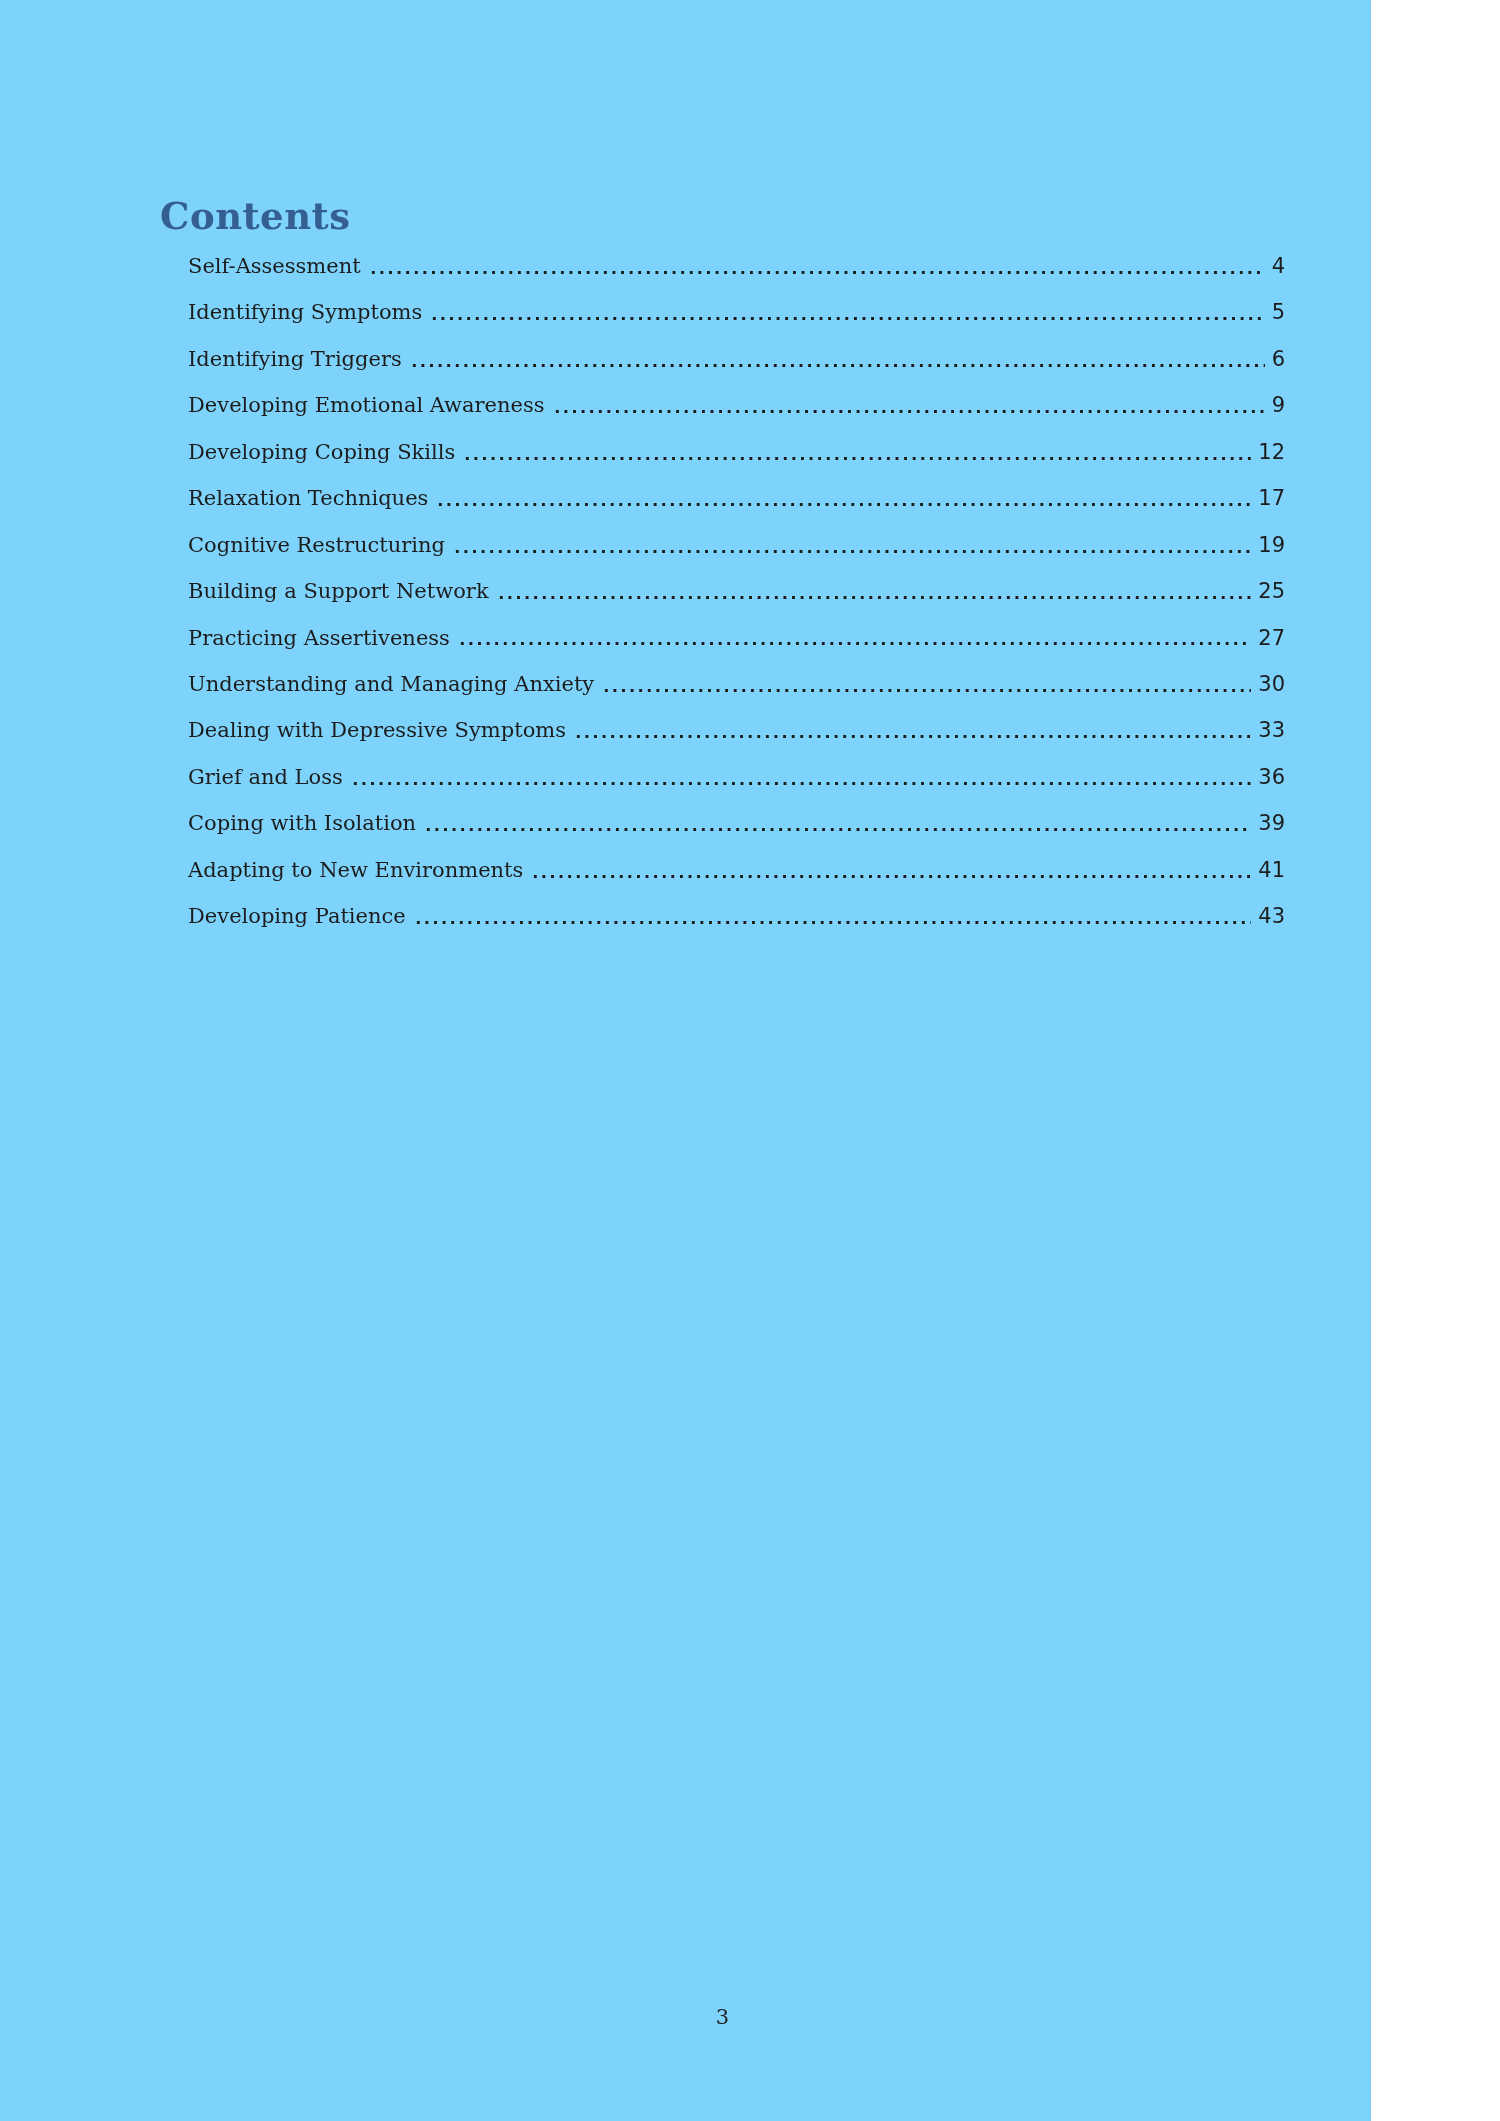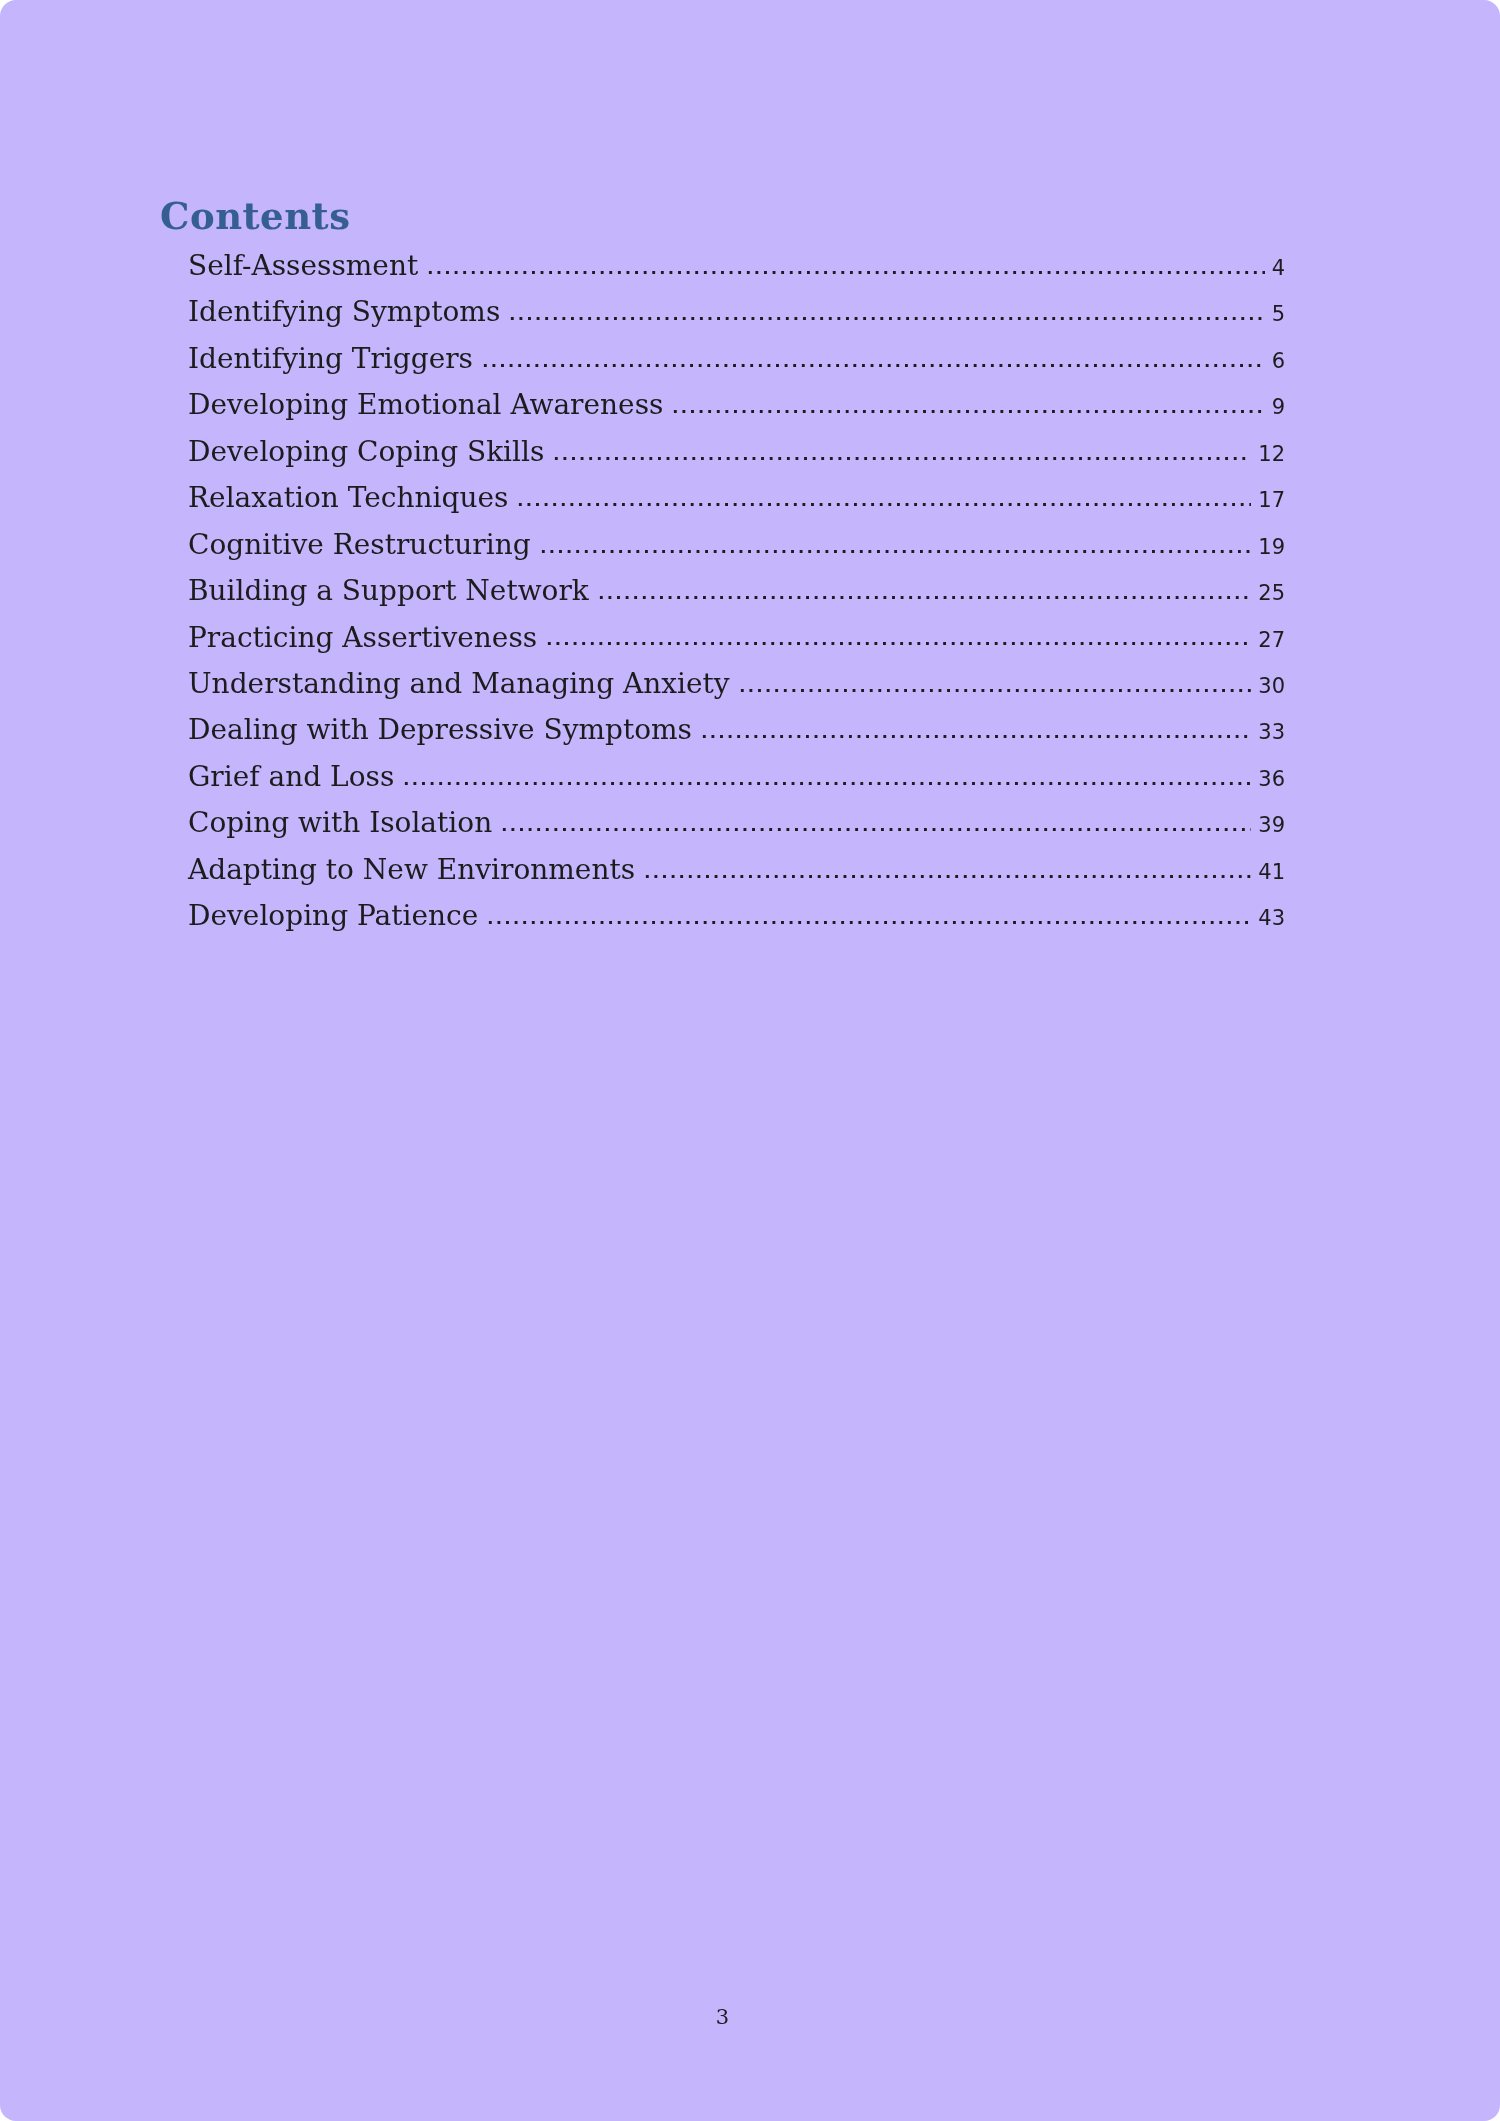--- a/index.html
+++ b/index.html
@@ -2,27 +2,26 @@
 <html><head>
 <meta charset="utf-8">
 <style>
   html, body {
     margin: 0;
     padding: 0;
     background: #ffffff;
   }
   .page {
     position: relative;
-    width: 1500px;
+    width: 1371px;
     height: 2121px;
-    background: #c4b5fd;
+    background: #7dd3fc;
     overflow: hidden;
     font-family: "DejaVu Serif", serif;
     color: #1c1c1c;
-    border-radius: 16px;
   }
   .contents-heading {
     position: absolute;
     left: 160px;
     top: 196px;
     margin: 0;
     font-family: "DejaVu Serif", serif;
     font-weight: bold;
     font-size: 37px;
     line-height: 1.1;
@@ -35,21 +34,21 @@
     width: 1097px;
   }
   .toc-row {
     display: flex;
     align-items: baseline;
     height: 46.45px;
     overflow: visible;
   }
   .toc-title {
     font-family: "DejaVu Serif", serif;
-    font-size: 28px;
+    font-size: 21px;
     line-height: 46.45px;
     white-space: nowrap;
     flex: 0 0 auto;
   }
   .toc-leader {
     flex: 1 1 auto;
     align-self: flex-end;
     height: 5px;
     margin: 0 7px 14.5px 8px;
     background-image: radial-gradient(circle, #1c1c1c 1.6px, transparent 1.8px);

